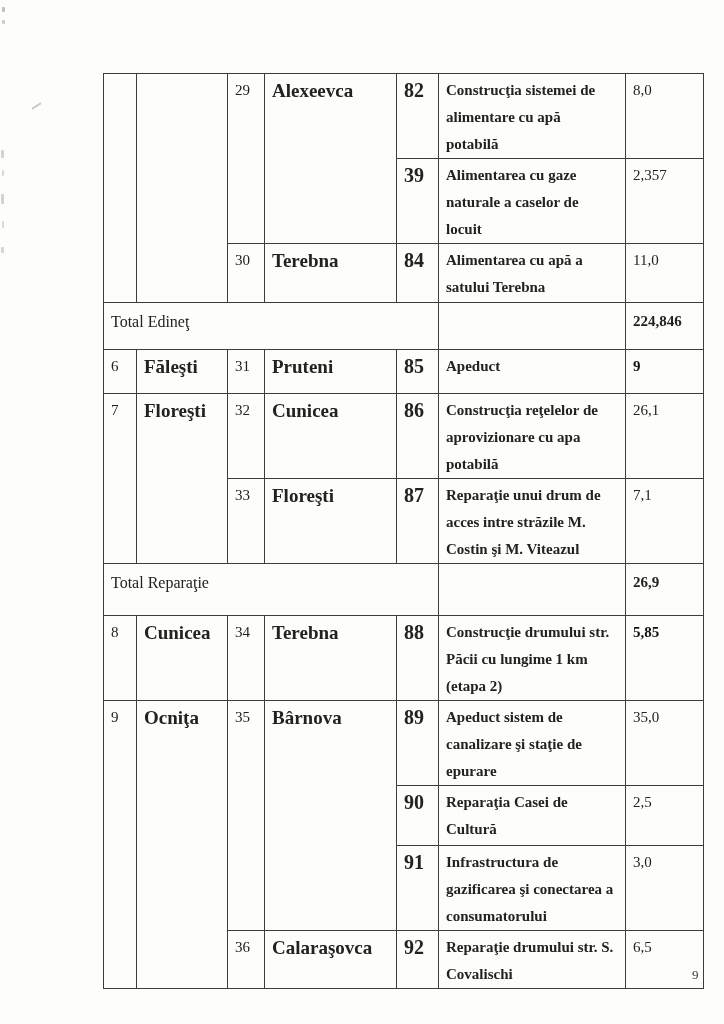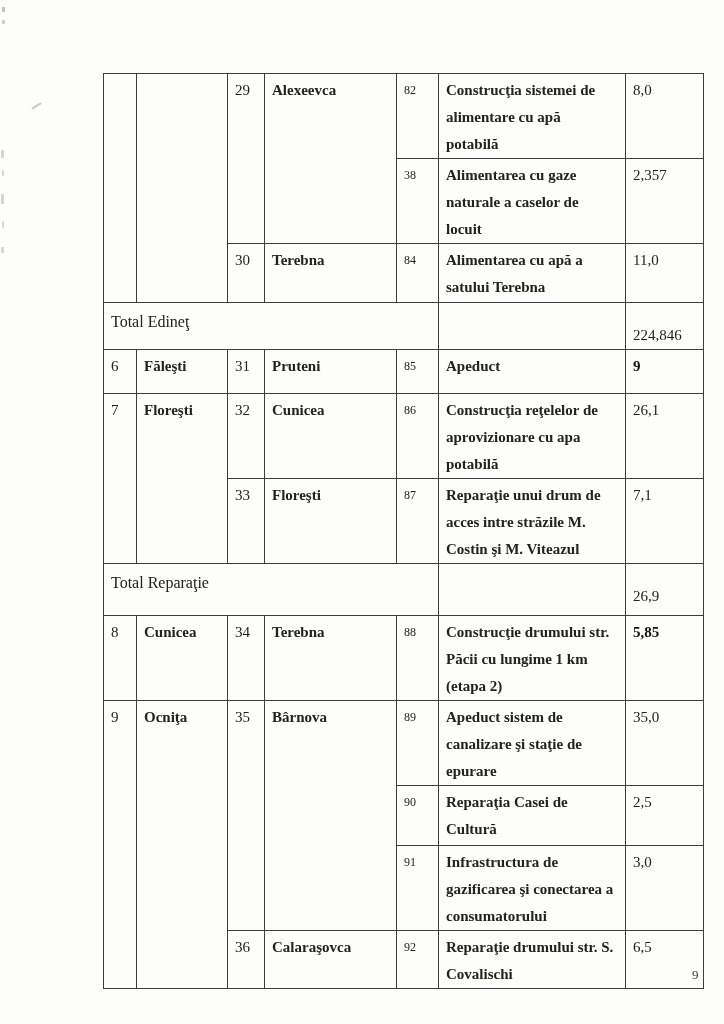--- a/index.html
+++ b/index.html
@@ -26,24 +26,24 @@
     border: 1px solid #3d3d3d;
     vertical-align: top;
     padding: 3px 7px 0 7px;
     font-size: 15px;
     line-height: 27px;
     color: #222220;
     overflow: hidden;
   }
   td.b { font-weight: bold; color: #141412; }
   td.desc { white-space: pre-line; font-weight: bold; }
-  td.pno { font-size: 12px; font-weight: normal; }
+  td.pno { font-size: 20px; font-weight: bold; }
   td.total-label { font-size: 16px; font-weight: normal; padding-top: 5px; }
-  td.total-amount { font-weight: normal; padding-top: 19px; }
-  td.name { font-size: 15px; font-weight: bold; }
+  td.total-amount { font-weight: bold; padding-top: 5px; }
+  td.name { font-size: 19px; font-weight: bold; }
   .page-number {
     position: absolute;
     left: 692px; top: 967px;
     font-size: 13px;
     color: #3a3a3a;
   }
   
   .artifact { position: absolute; background: #8d8d8d; border-radius: 1px; }
   .a1 { left: 2px; top: 7px;  width: 3px; height: 5px; opacity: .55; }
   .a2 { left: 2px; top: 20px; width: 3px; height: 4px; opacity: .45; }
@@ -86,21 +86,21 @@
       <td rowspan="2">29</td>
       <td rowspan="2" class="name">Alexeevca</td>
       <td class="pno">82</td>
       <td class="desc">Construcţia sistemei de
 alimentare cu apă
 potabilă</td>
       <td>8,0</td>
     </tr>
 
     <tr style="height:83px">
-      <td class="pno">38</td>
+      <td class="pno">39</td>
       <td class="desc">Alimentarea cu gaze
 naturale a caselor de
 locuit</td>
       <td>2,357</td>
     </tr>
 
     <tr style="height:59px">
       <td>30</td>
       <td class="name">Terebna</td>
       <td class="pno">84</td>

